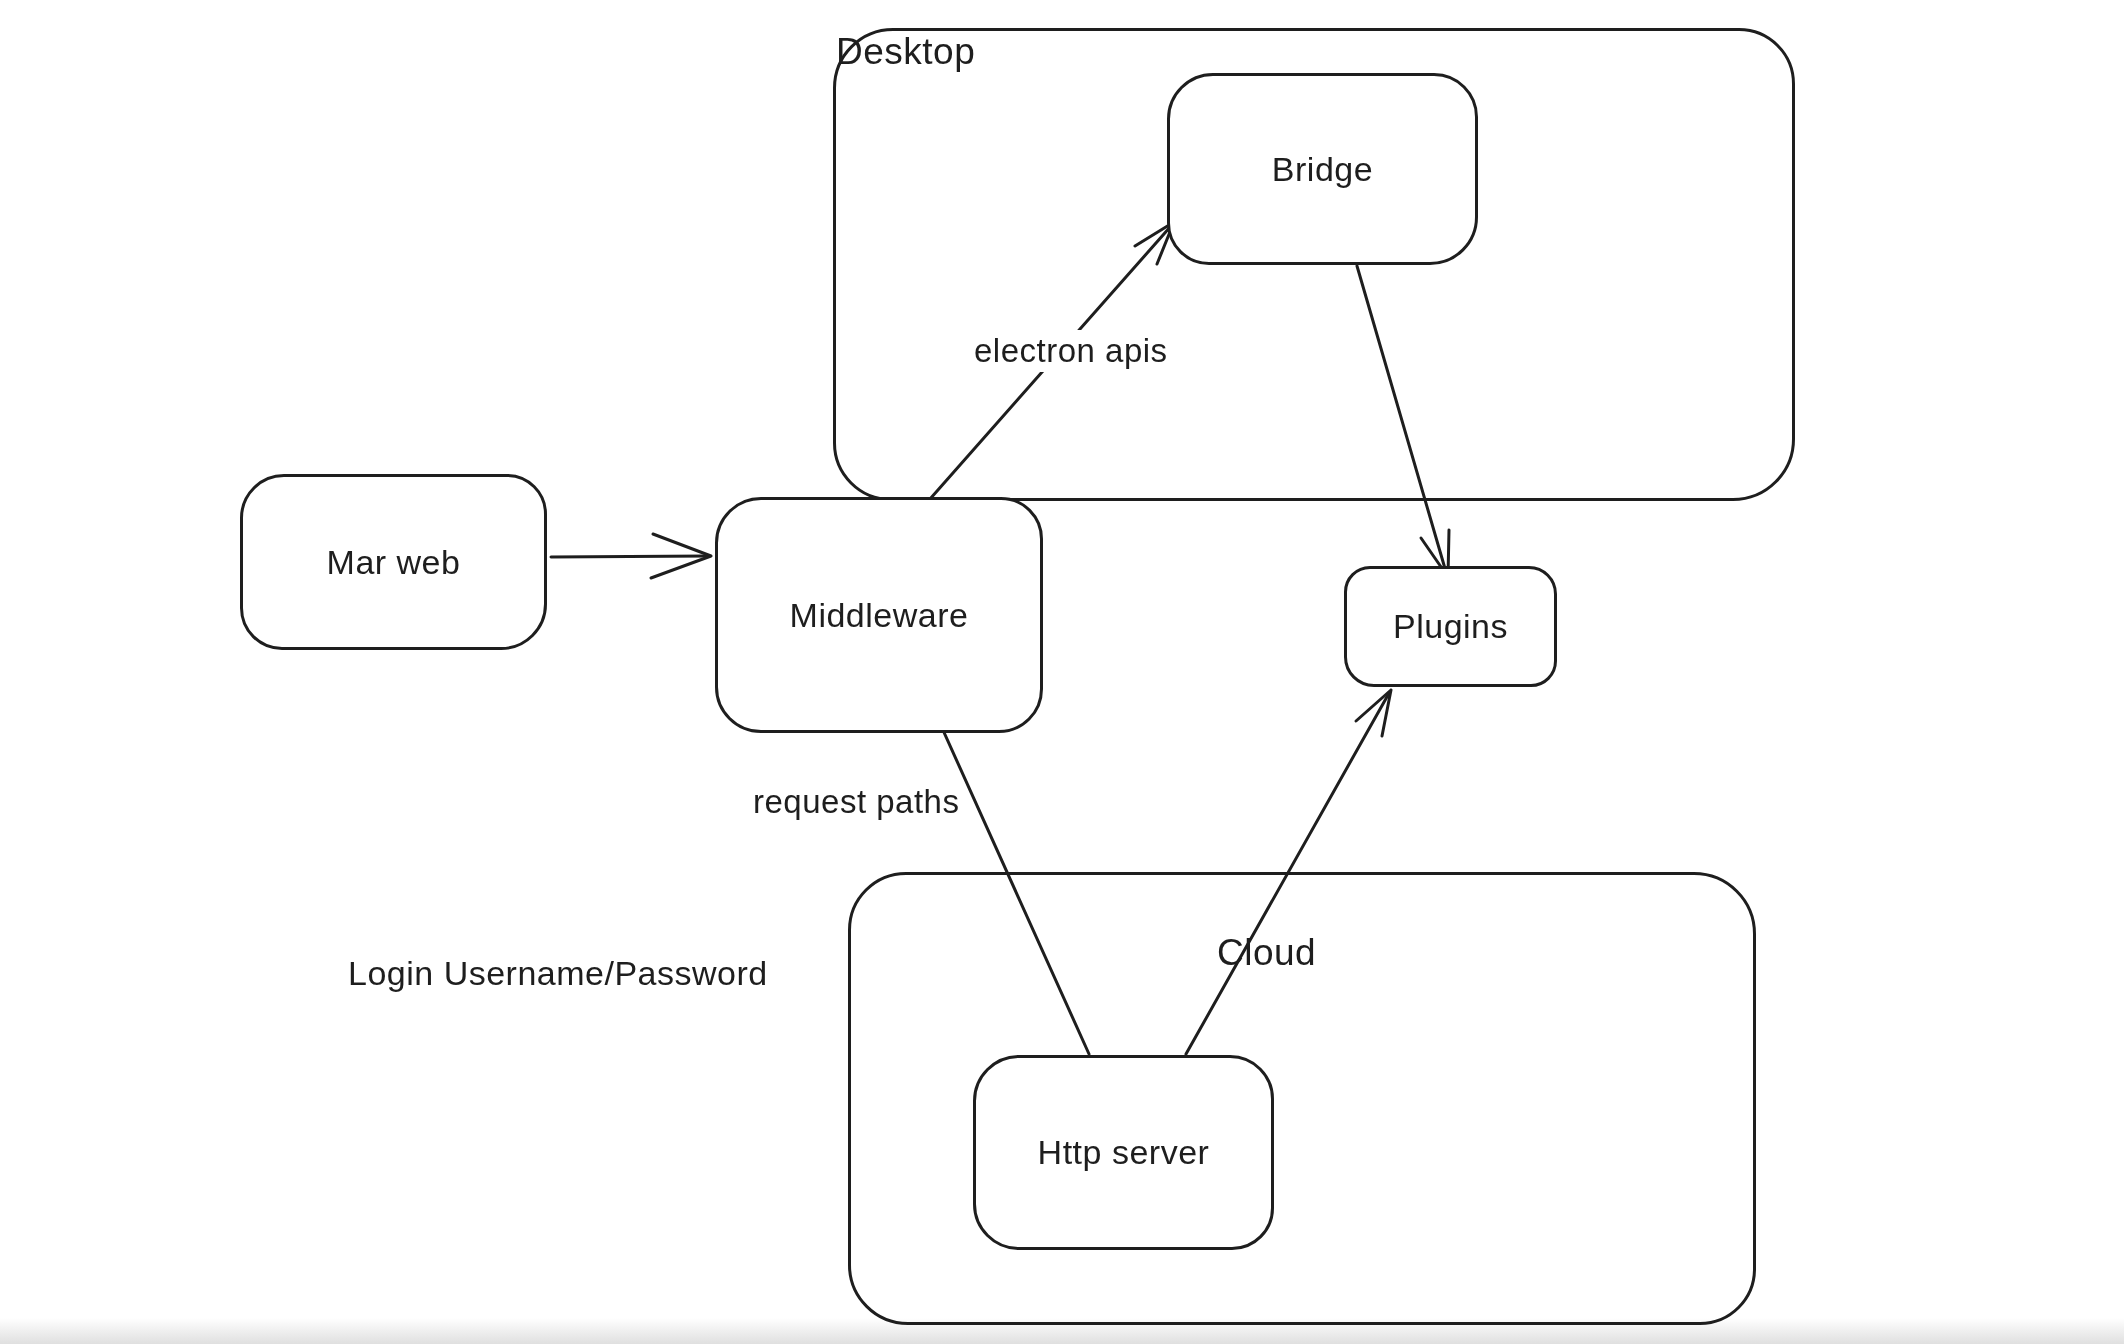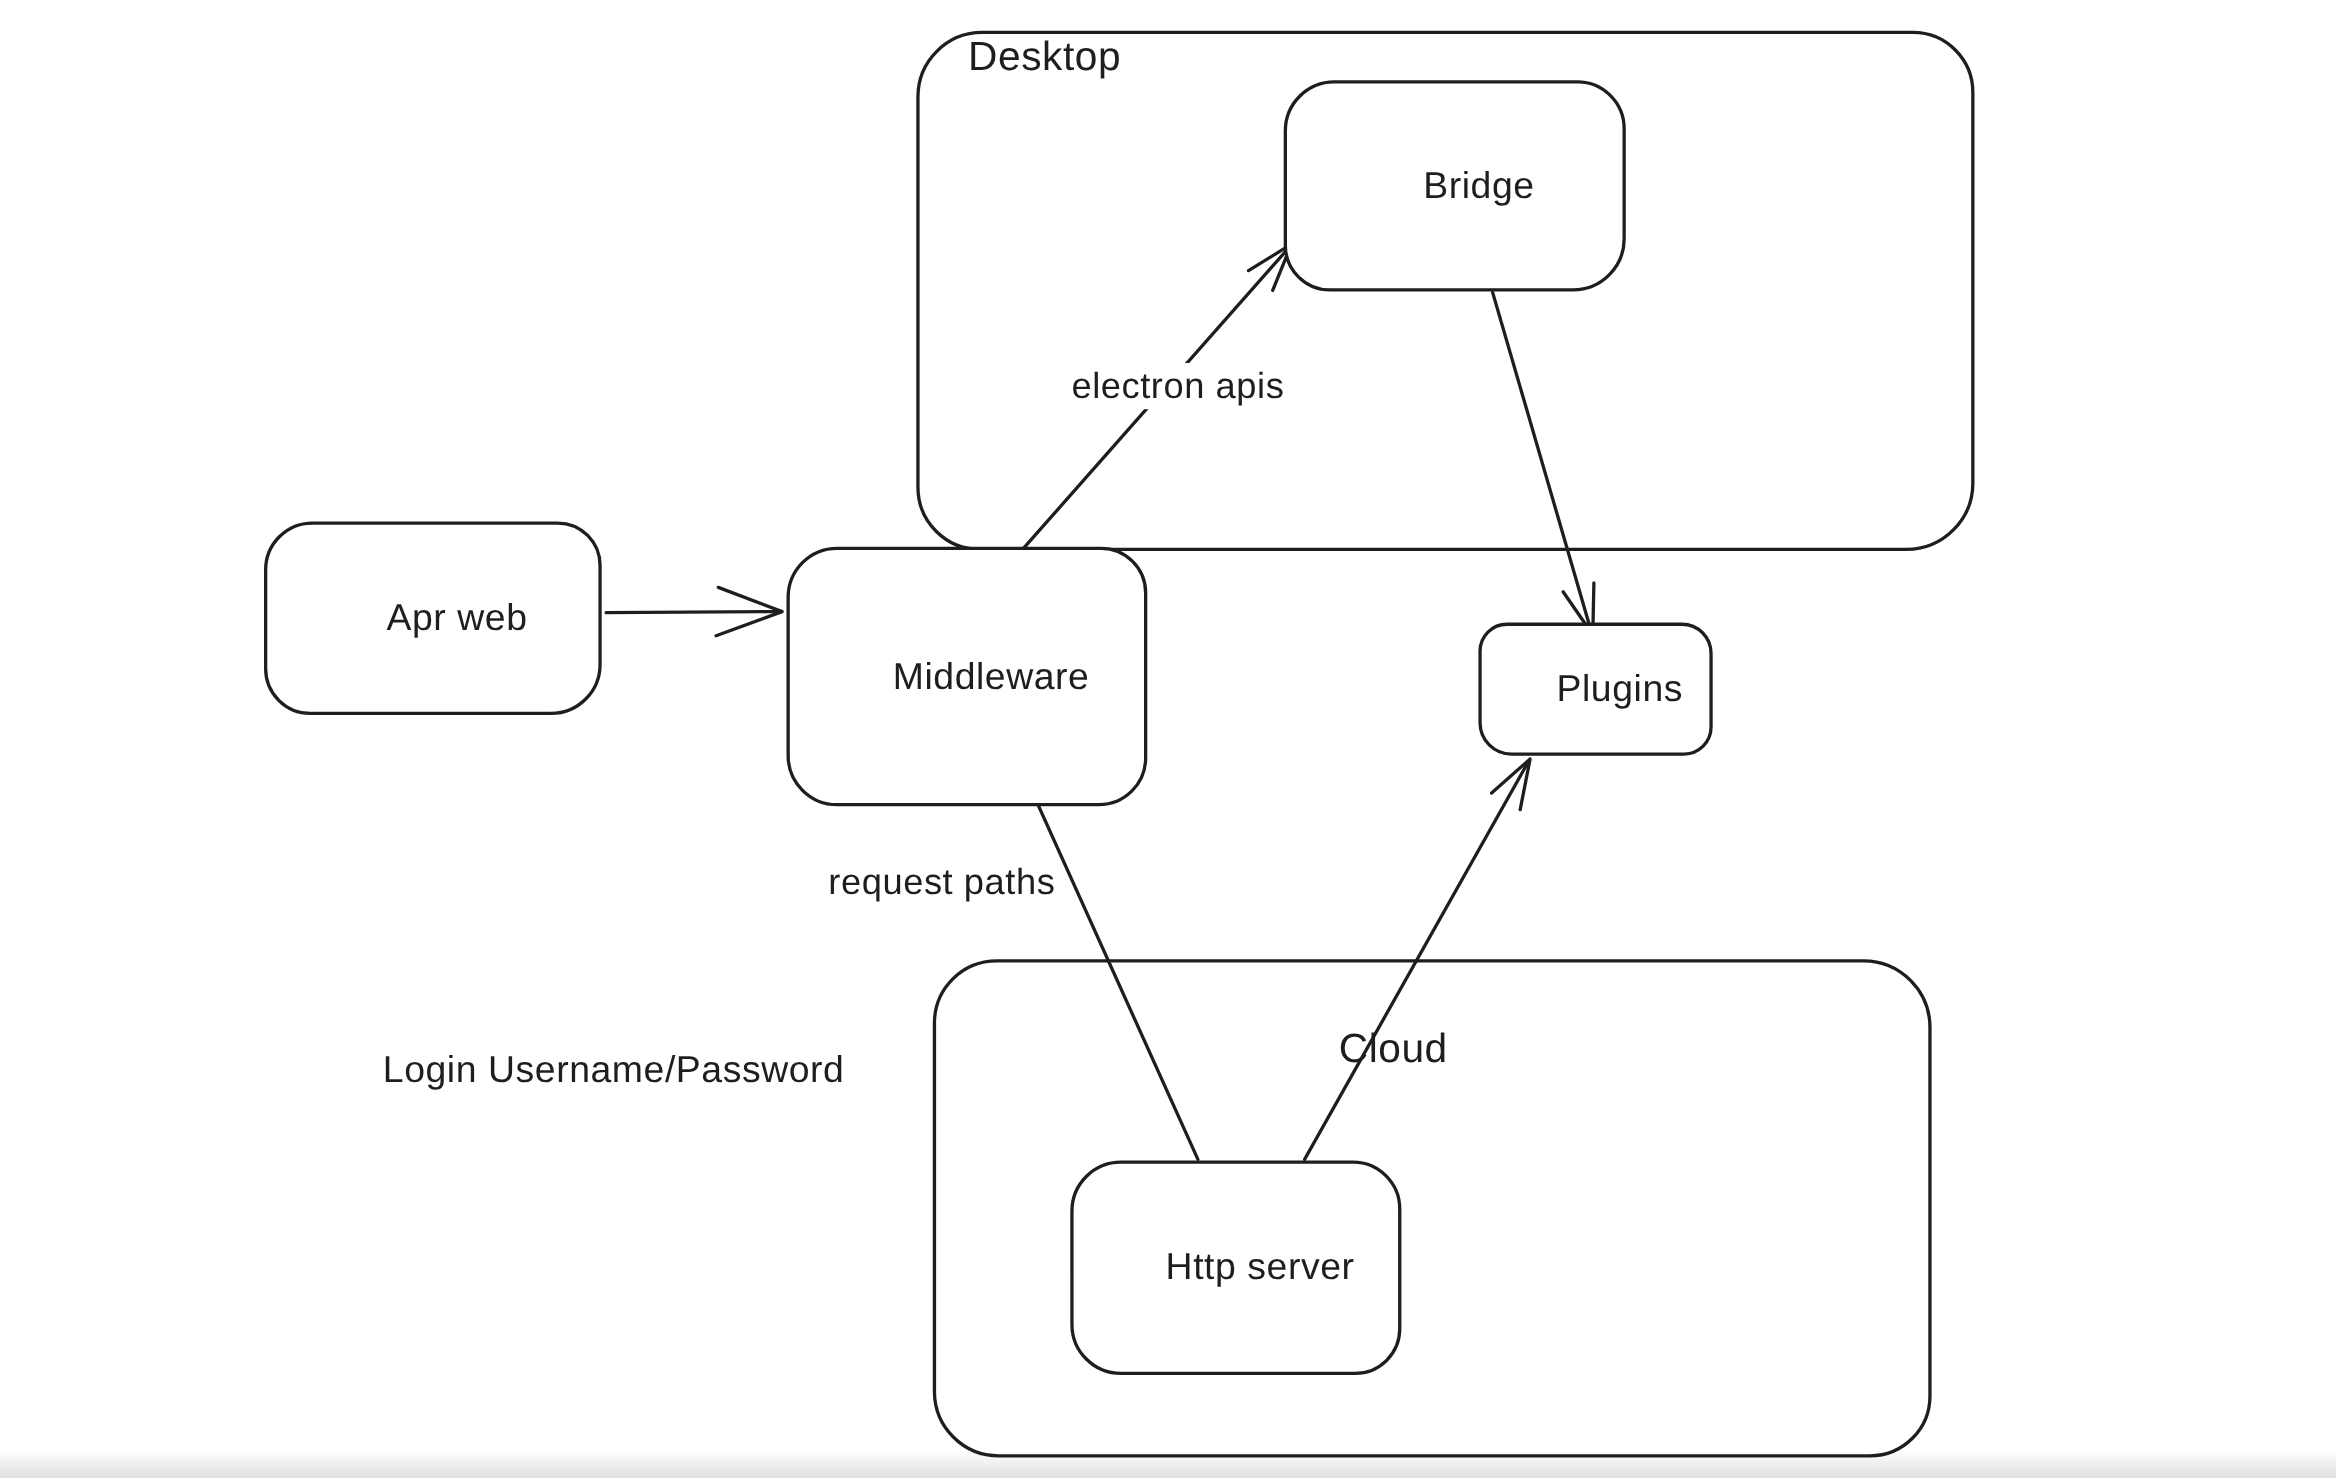--- a/index.html
+++ b/index.html
@@ -21,21 +21,20 @@
     left: 0;
     top: 0;
     width: 2124px;
     height: 1344px;
   }
   .box {
     position: absolute;
     border: 3px solid #1e1e1e;
     background: transparent;
     box-sizing: border-box;
-    padding-left: 44px;
   }
   .node {
     display: flex;
     align-items: center;
     justify-content: center;
     background: #ffffff;
   }
   .node .label {
     font-size: 34px;
     font-weight: 500;
@@ -145,21 +144,21 @@
 
   <div class="box desktop-container">
     <span class="container-label">Desktop</span>
   </div>
 
   <div class="box cloud-container">
     <span class="container-label cloud-label">Cloud</span>
   </div>
 
   <div class="box node jan-web">
-    <span class="label">Apr web</span>
+    <span class="label">Mar web</span>
   </div>
 
   <div class="box node middleware">
     <span class="label">Middleware</span>
   </div>
 
   <div class="box node plugins">
     <span class="label">Plugins</span>
   </div>
 

